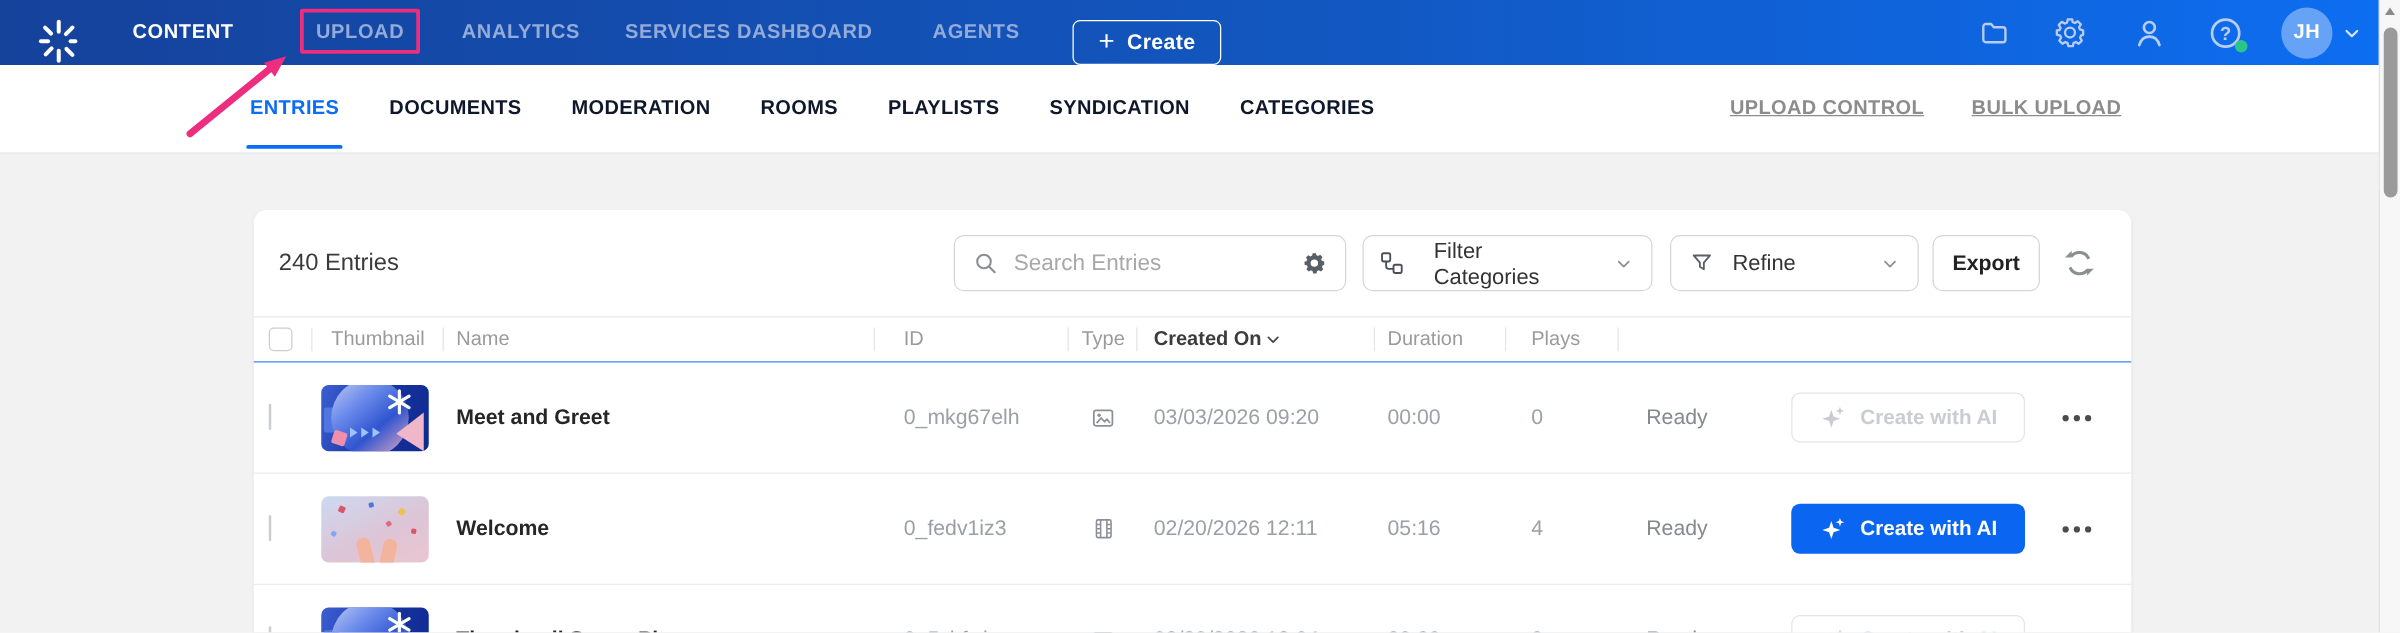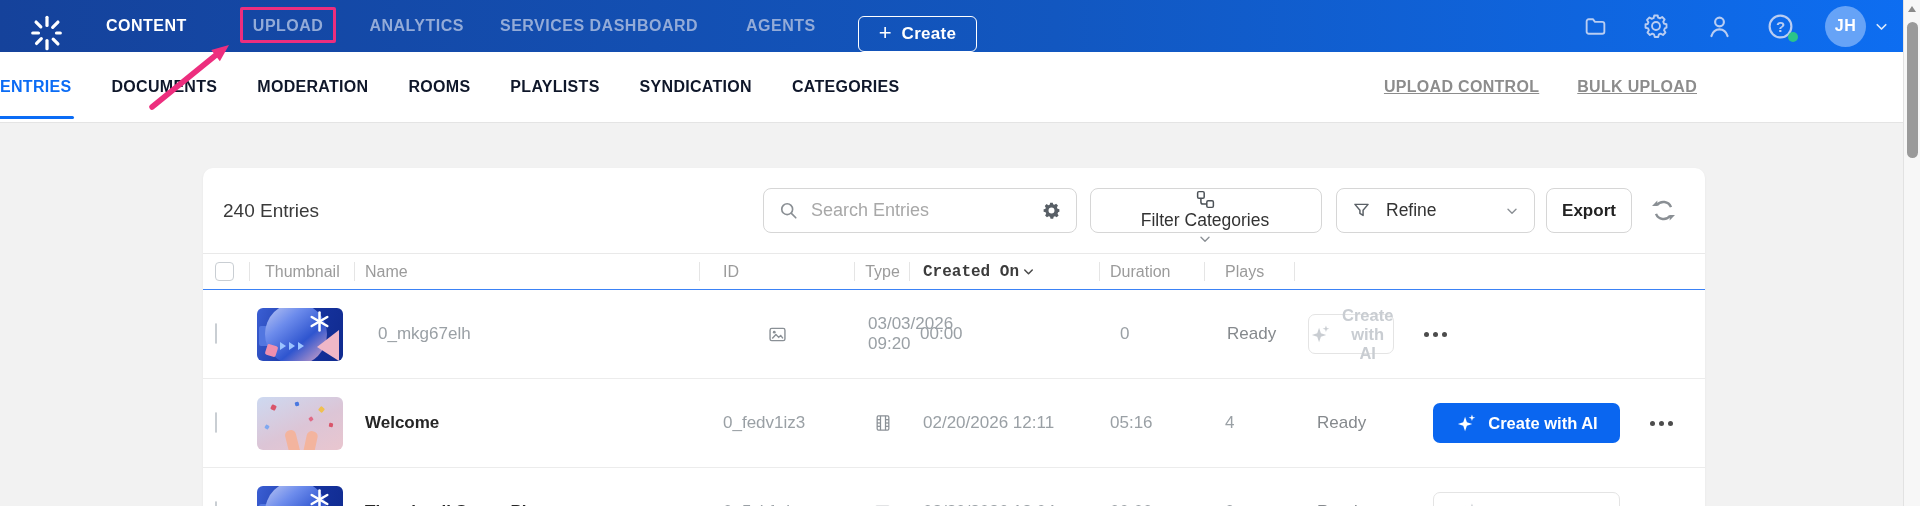--- a/index.html
+++ b/index.html
@@ -24,51 +24,51 @@
   .create-btn .lbl { font-size:17px; font-weight:700; letter-spacing:.3px; }
   .topbar-right { position:absolute; right:30px; top:0; height:52px; display:flex; align-items:center; color:#b9cdf2; }
   .tb-ico { cursor:pointer; display:flex; align-items:center; }
   .gap34{margin-left:34px}.gap36{margin-left:36px}.gap33{margin-left:33px}.gap30{margin-left:30px}.gap7{margin-left:7px}
   .help-wrap { position:relative; }
   .help-dot { position:absolute; right:-3px; bottom:-1px; width:10px; height:10px; border-radius:50%; background:#2bc48a; }
   .avatar { width:41px; height:41px; border-radius:50%; background:#66a3f7; color:#fff; font-size:16px; font-weight:700; letter-spacing:.5px; display:flex; align-items:center; justify-content:center; cursor:pointer; }
 
   
   .subnav { position:relative; height:71px; background:#ffffff; border-bottom:1px solid #e4e4e4; display:flex; align-items:center; }
-  .subnav-left { display:flex; align-items:center; gap:40px; height:100%; }
+  .subnav-left { display:flex; align-items:center; gap:40px; margin-left:200px; height:100%; }
   .subtab { position:relative; height:100%; display:flex; align-items:center; font-size:16px; font-weight:700; letter-spacing:.3px; color:#0f172a; cursor:pointer; white-space:nowrap; }
   .subtab.active { color:#0b6cf5; }
   .subtab.active::after { content:""; position:absolute; left:-3px; right:-3px; bottom:3px; height:3px; background:#0b6cf5; border-radius:2px; }
   .subnav-right { position:absolute; right:223px; top:0; height:100%; display:flex; align-items:center; gap:38px; }
   .subnav-link { font-size:16px; font-weight:700; letter-spacing:.3px; color:#8c8c8c; cursor:pointer; white-space:nowrap;text-decoration:underline; }
 
   
   .content { position:absolute; top:123px; left:0; right:0; bottom:0; background:#f2f2f2; }
   .card { position:absolute; left:203px; top:45px; width:1502px; bottom:0; background:#ffffff; border-radius:10px 10px 0 0; box-shadow:0 1px 3px rgba(0,0,0,.05); }
 
   .entries-count { position:absolute; left:20px; top:20px; height:45px; display:flex; align-items:center; font-size:19px; color:#3a3a3a; }
   .tool-box { position:absolute; top:20px; height:45px; background:#fff; border:1px solid #d6d6d6; border-radius:8px; display:flex; align-items:center; }
   .search-box { left:560px; width:314px; padding:0 14px; gap:12px;justify-content:space-between; }
   .search-box input { flex:1; border:none; outline:none; font-size:18px; color:#444; font-family:"Liberation Sans",sans-serif; background:transparent; min-width:0; }
   .search-box input::placeholder { color:#a8a8a8; }
-  .filter-box { left:887px; width:232px; padding:0 14px 0 12px; gap:0; cursor:pointer;flex-direction:column; }
+  .filter-box { left:887px; width:232px; padding:0 14px 0 12px; gap:23px; cursor:pointer; }
   .refine-box { left:1133px; width:199px; padding:0 14px; gap:14px; cursor:pointer; }
   .tool-box .lbl { font-size:17.5px; color:#333; flex:1; }
   .export-btn { left:1343px; width:86px; justify-content:center; font-size:17px; font-weight:700; color:#222; cursor:pointer; }
   .refresh-btn { position:absolute; left:1440px; top:20px; height:45px; width:40px; display:flex; align-items:center; justify-content:center; color:#8a8f94; cursor:pointer; background:none; border:none; }
 
   
   .grid { display:grid; grid-template-columns:47px 105px 345px 155px 55px 190px 105px 90px 125px 1fr; align-items:center; }
   .thead { position:absolute; top:85px; left:0; right:0; height:37px; border-top:1px solid #e9e9e9; border-bottom:1px solid #3b82f6; }
   .th { position:relative; height:100%; display:flex; align-items:center; font-size:16px; color:#9b9b9b; }
   .th::after { content:""; position:absolute; right:0; top:8px; bottom:8px; width:1px; background:#e5e5e5; }
   .th:last-child::after { display:none; }
   .th.c-thumb{padding-left:15px}.th.c-name{padding-left:10px}.th.c-id{padding-left:23px}
   .th.c-type{justify-content:center}
-  .th.c-created{padding-left:13px; color:#3c3c3c; font-weight:700; gap:2px; cursor:pointer;font-family:Liberation Mono, monospace;}
+  .th.c-created{padding-left:13px; color:#3c3c3c; font-weight:700; gap:2px; cursor:pointer;}
   .th.c-dur{padding-left:10px}.th.c-plays{padding-left:20px}.th.c-status{padding-left:22px}
   .tbody { position:absolute; top:122px; left:0; right:0; bottom:0; overflow:hidden; }
   .trow { height:89px; border-bottom:1px solid #ececec; }
   .cell { font-size:17px; color:#9aa0a5; }
   .cell.chk { padding-left:12px; }
   .checkbox { width:19px; height:19px; border:1.5px solid #c9ced3; border-radius:4px; background:#fff; cursor:pointer; }
   .cell.thumb { padding-left:7px; }
   .cell.name { padding-left:10px; font-weight:700; color:#262626; cursor:pointer; }
   .cell.id { padding-left:23px; }
   .cell.type { display:flex; justify-content:center; color:#8a9096; }
@@ -290,20 +290,21 @@
                     <line x1="2.6" y1="14.3" x2="17.4" y2="5.7"></line>
                 </svg>
               </span>
               <span class="tb-plays">
                   <i></i>
                   <i></i>
                   <i></i>
                 </span>
             </div>
           </div>
+          <div class="cell name">Meet and Greet</div>
           <div class="cell id">0_mkg67elh</div>
           <div class="cell type">
             <svg width="21" height="21" viewBox="0 0 24 24" fill="none" stroke="currentColor" stroke-width="1.6" stroke-linejoin="round">
               <rect x="3.5" y="5" width="17" height="14" rx="2"></rect>
               <circle cx="8.3" cy="9.3" r="1.6" fill="currentColor" stroke="none"></circle>
               <path d="M6 16.5l4.2-4.6 3.2 3.4 2.2-2.3 2.6 3.5"></path>
             </svg>
           </div>
           <div class="cell created">03/03/2026 09:20</div>
           <div class="cell dur">00:00</div>

